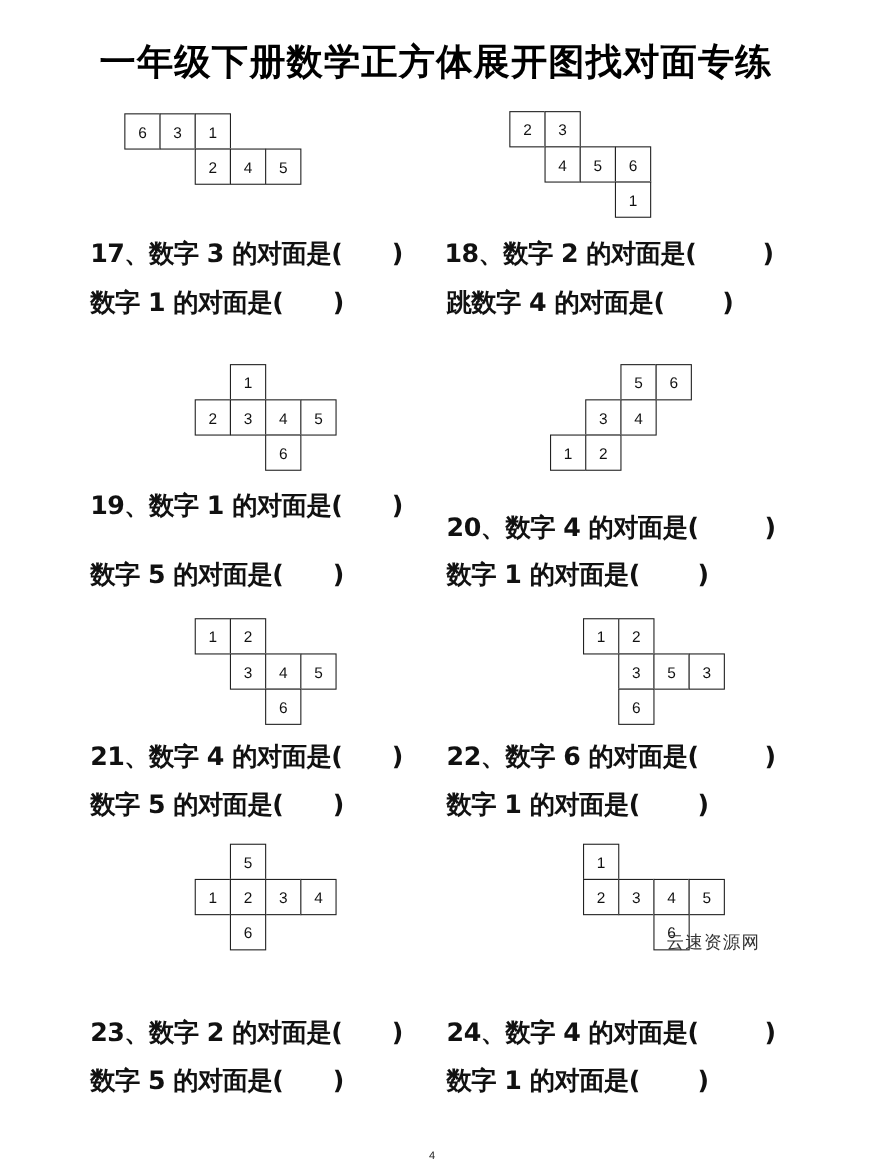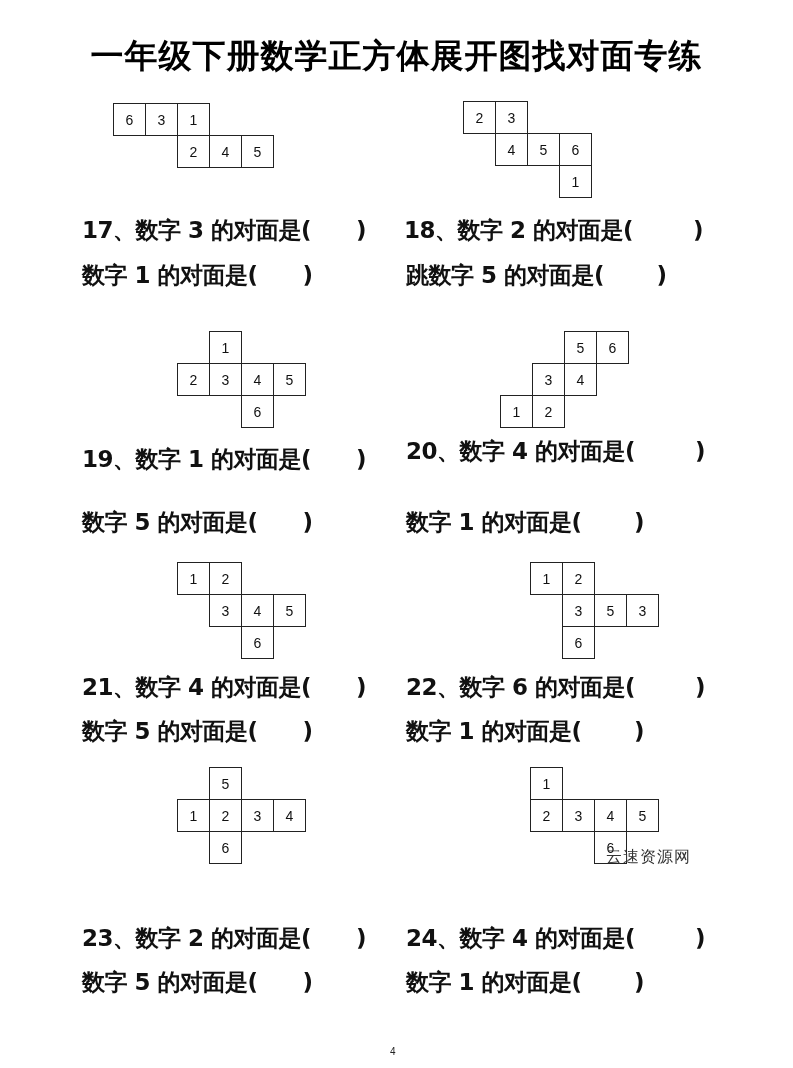--- a/index.html
+++ b/index.html
@@ -99,23 +99,23 @@
       <div class="cell" style="left: 32px; top: 32px;">3</div>
       <div class="cell" style="left: 64px; top: 32px;">4</div>
       <div class="cell" style="left: 96px; top: 32px;">5</div>
       <div class="cell" style="left: 64px; top: 64px;">6</div>
     </div>
   </div>
 <div id="questions">
     <div class="q" style="left: 82px; top: 215px;">17、数字 3 的对面是(      )</div>
     <div class="q" style="left: 404px; top: 215px;">18、数字 2 的对面是(        )</div>
     <div class="q" style="left: 82px; top: 260px;">数字 1 的对面是(      )</div>
-    <div class="q" style="left: 406px; top: 260px;">跳数字 5 的对面是(       )</div>
+    <div class="q" style="left: 406px; top: 260px;">跳数字 4 的对面是(       )</div>
     <div class="q" style="left: 82px; top: 444px;">19、数字 1 的对面是(      )</div>
-    <div class="q" style="left: 406px; top: 436px;">20、数字 4 的对面是(        )</div>
+    <div class="q" style="left: 406px; top: 464px;">20、数字 4 的对面是(        )</div>
     <div class="q" style="left: 82px; top: 507px;">数字 5 的对面是(      )</div>
     <div class="q" style="left: 406px; top: 507px;">数字 1 的对面是(       )</div>
     <div class="q" style="left: 82px; top: 672px; text-align: center;">21、数字 4 的对面是(      )</div>
     <div class="q" style="left: 406px; top: 672px;">22、数字 6 的对面是(        )</div>
     <div class="q" style="left: 82px; top: 716px;">数字 5 的对面是(      )</div>
     <div class="q" style="left: 406px; top: 716px;">数字 1 的对面是(       )</div>
     <div class="q" style="left: 82px; top: 923px;">23、数字 2 的对面是(      )</div>
     <div class="q" style="left: 406px; top: 923px;">24、数字 4 的对面是(        )</div>
     <div class="q" style="left: 82px; top: 967px;">数字 5 的对面是(      )</div>
     <div class="q" style="left: 406px; top: 967px;">数字 1 的对面是(       )</div>

